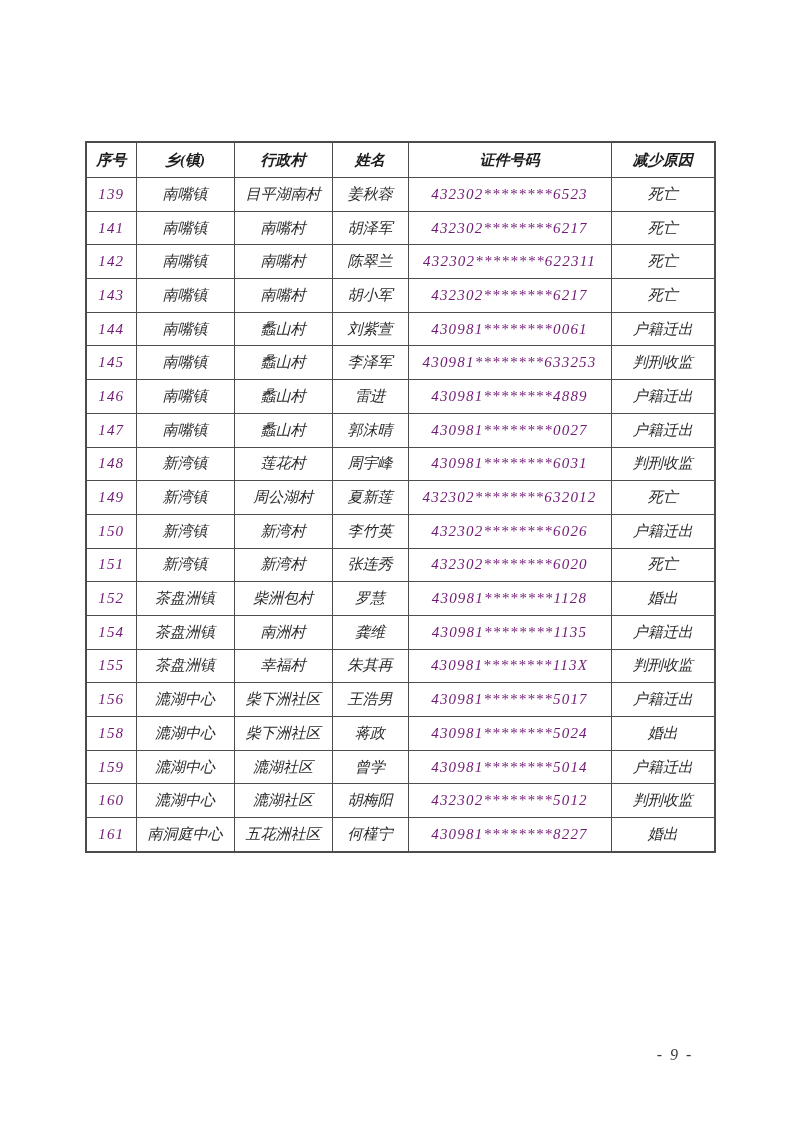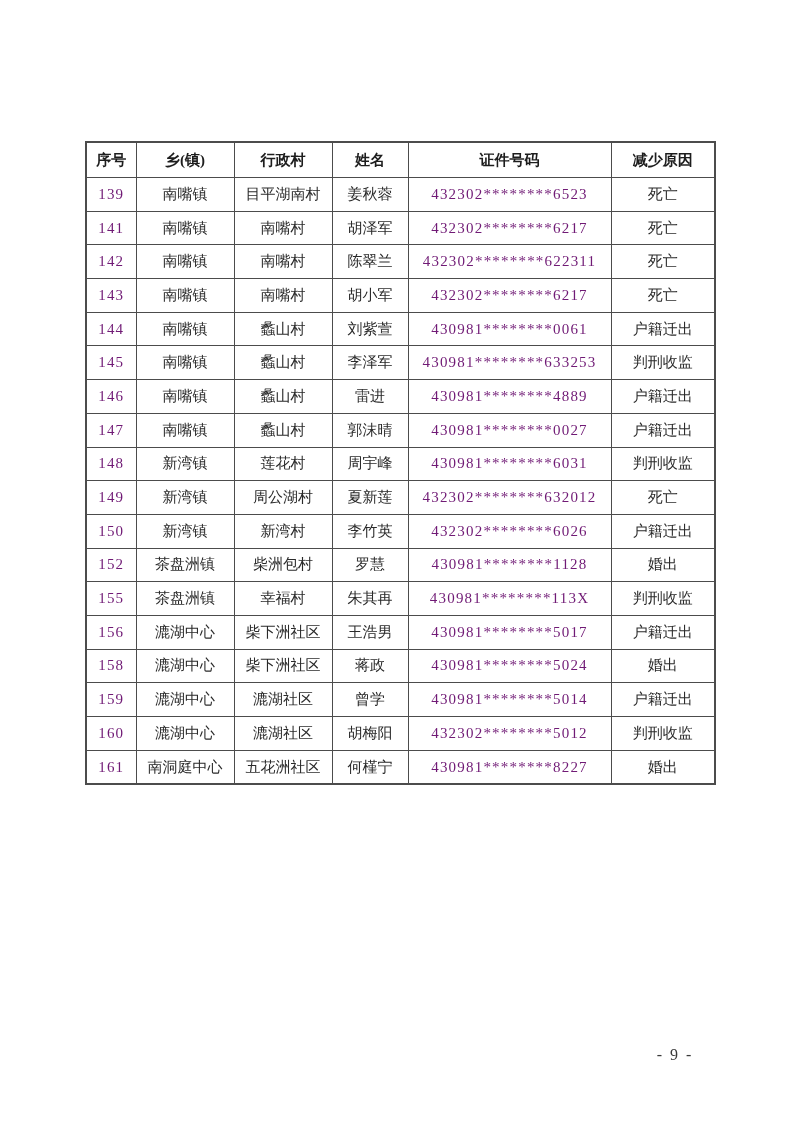--- a/index.html
+++ b/index.html
@@ -7,20 +7,21 @@
     padding: 0;
     background: #ffffff;
     font-family: "Liberation Serif", "DejaVu Serif", serif;
   }
   .page {
     position: relative;
     width: 800px;
     height: 1131px;
     background: #ffffff;
     overflow: hidden;
+    font-style: italic;
   }
   table.roster {
     position: absolute;
     left: 85px;
     top: 141px;
     width: 629px;
     border-collapse: collapse;
     table-layout: fixed;
     border: 2px solid #4c4c4c;
   }
@@ -169,26 +170,42 @@
         </tr>
         <tr>
           <td class="num">150</td>
           <td class="zh">新湾镇</td>
           <td class="zh">新湾村</td>
           <td class="zh">李竹英</td>
           <td class="num">432302********6026</td>
           <td class="zh">户籍迁出</td>
         </tr>
         <tr>
+          <td class="num">151</td>
+          <td class="zh">新湾镇</td>
+          <td class="zh">新湾村</td>
+          <td class="zh">张连秀</td>
+          <td class="num">432302********6020</td>
+          <td class="zh">死亡</td>
+        </tr>
+        <tr>
           <td class="num">152</td>
           <td class="zh">茶盘洲镇</td>
           <td class="zh">柴洲包村</td>
           <td class="zh">罗慧</td>
           <td class="num">430981********1128</td>
           <td class="zh">婚出</td>
+        </tr>
+        <tr>
+          <td class="num">154</td>
+          <td class="zh">茶盘洲镇</td>
+          <td class="zh">南洲村</td>
+          <td class="zh">龚维</td>
+          <td class="num">430981********1135</td>
+          <td class="zh">户籍迁出</td>
         </tr>
         <tr>
           <td class="num">155</td>
           <td class="zh">茶盘洲镇</td>
           <td class="zh">幸福村</td>
           <td class="zh">朱其再</td>
           <td class="num">430981********113X</td>
           <td class="zh">判刑收监</td>
         </tr>
         <tr>

